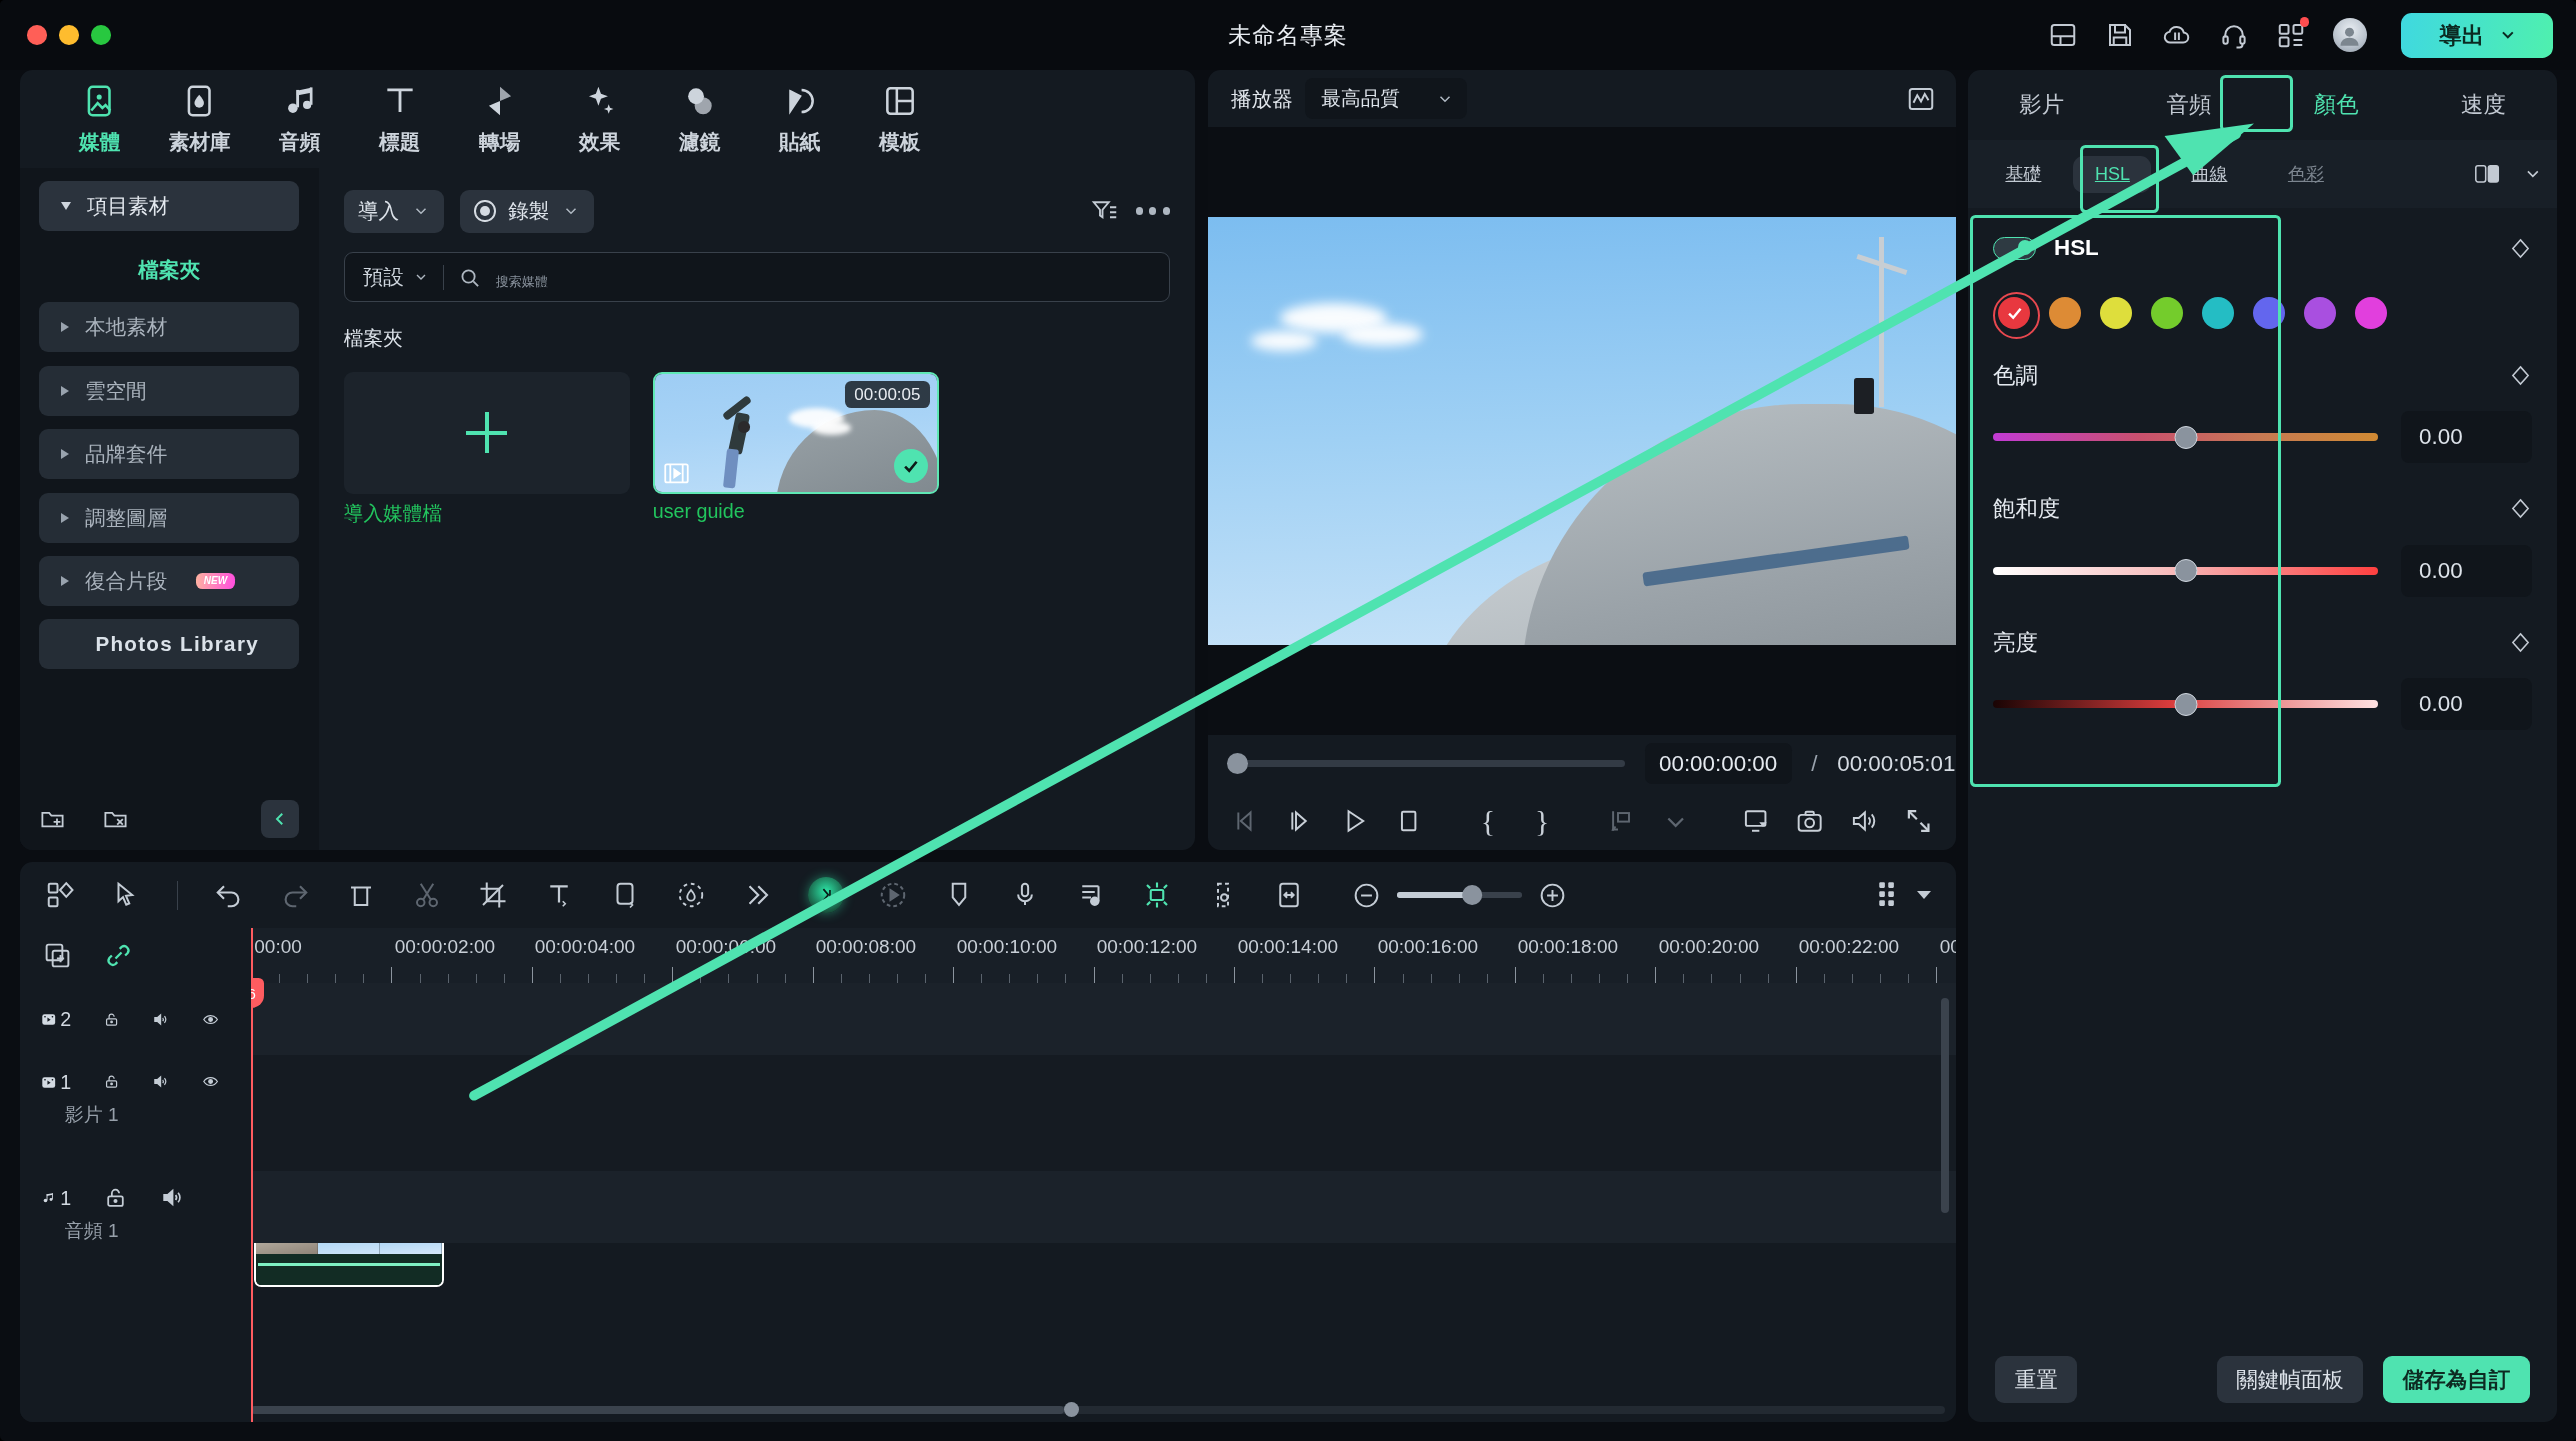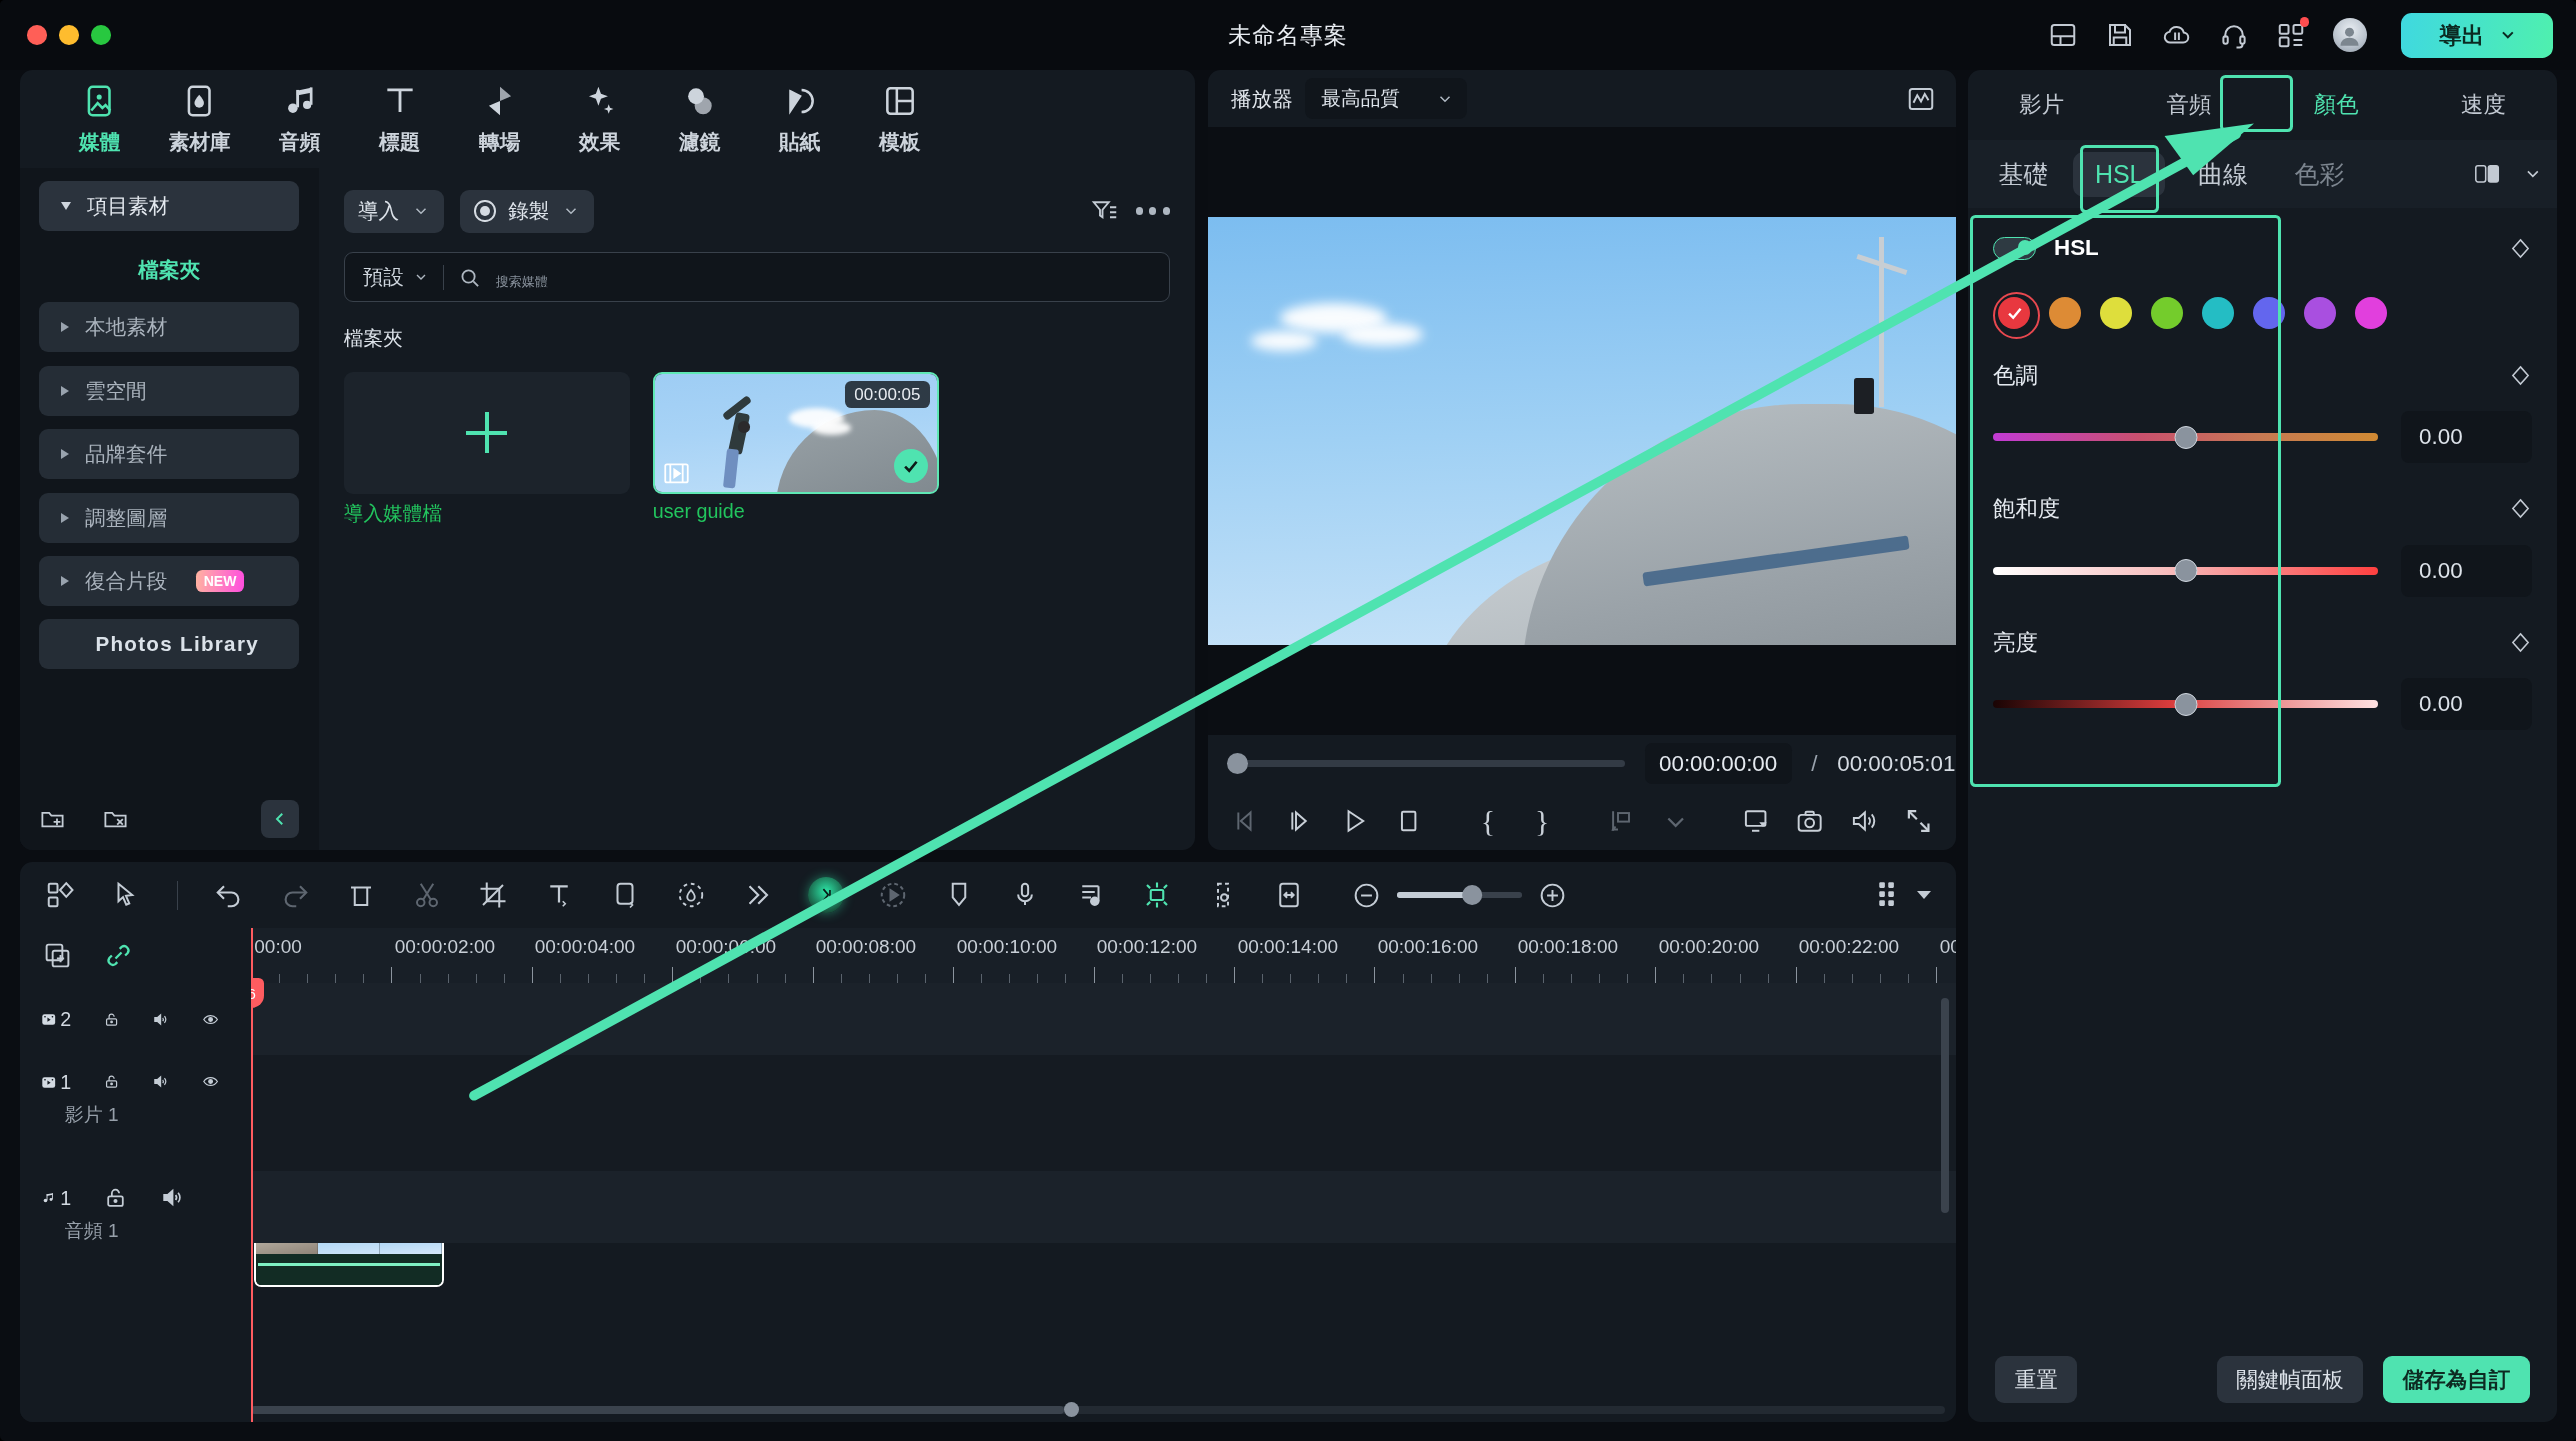--- a/index.html
+++ b/index.html
@@ -83,21 +83,21 @@
   }
   .sb-row.top { background:#2b333d; color:#e4e9ef; }
   .tri { width:0; height:0; border-left:8px solid #99a3ae; border-top:5.4px solid transparent; border-bottom:5.4px solid transparent; }
   .tri.down { border:none; width:0;height:0;
      border-top:8px solid #cfd6de; border-left:5.4px solid transparent; border-right:5.4px solid transparent; }
   .sb-folder {
     text-align:center; font-size:20.6px; color:#4fe3b0; font-weight:600;
     padding:12.5px 0 18px 0;
   }
   .badge-new {
-    margin-left:12.5px; font-size:14px; font-weight:800; 
+    margin-left:12.5px; font-size:10px; font-weight:800; font-style:italic;
     color:#fff; padding:2.7px 8px; border-radius:6.3px;
     background:linear-gradient(95deg,#ffb3a0,#ff4ddf);
   }
   .sb-row.photos { justify-content:center; padding-left:16px; color:#dbe2e9; font-weight:700; letter-spacing:1.3px; }
   .sb-bottom {
     position:absolute; left:19.7px; right:19.7px; bottom:12.5px;
     display:flex; align-items:center; gap:36px;
   }
   .sb-bottom .ic { width:27px; height:27px; color:#c4ccd5; cursor:pointer; }
   .sb-bottom .ic svg{width:100%;height:100%;}
@@ -241,21 +241,21 @@
   .rp-tabs { height:70px; display:flex; align-items:center; }
   .rp-tab {
     flex:1; text-align:center; font-size:22.4px; color:#c3cad3; cursor:pointer;
     line-height:70px;
   }
   .rp-tab.active { color:#4fe3b0; }
   .hl-box {
     position:absolute; border:3.6px solid #4fe3b0; border-radius:5.4px; pointer-events:none;
   }
   .rp-sub { height:68px; display:flex; align-items:center; background:#181f27; padding:0 5.4px; }
-  .rp-subtab { font-size:25px; color:#c3cad3; cursor:pointer; text-align:center; }
+  .rp-subtab { font-size:18px; color:#c3cad3; cursor:pointer; text-align:center;text-decoration:underline; }
   .rp-subtab.active { color:#4fe3b0; background:#2b333d; border-radius:10.7px; padding:8px 21.5px; }
   .rp-subtab.faded { color:#7c858f; }
   .rp-sub .spacer{flex:1;}
   .aspect-ic { width:27px;height:21.5px;color:#c3cad3; }
   .rp-sub .chev{width:19.7px;height:19.7px;color:#c3cad3;cursor:pointer;}
 
   .hslpanel { padding:0 25px; }
   .hsl-head {
     height:52px; display:flex; align-items:center; gap:18px; margin-top:14.3px;
   }

